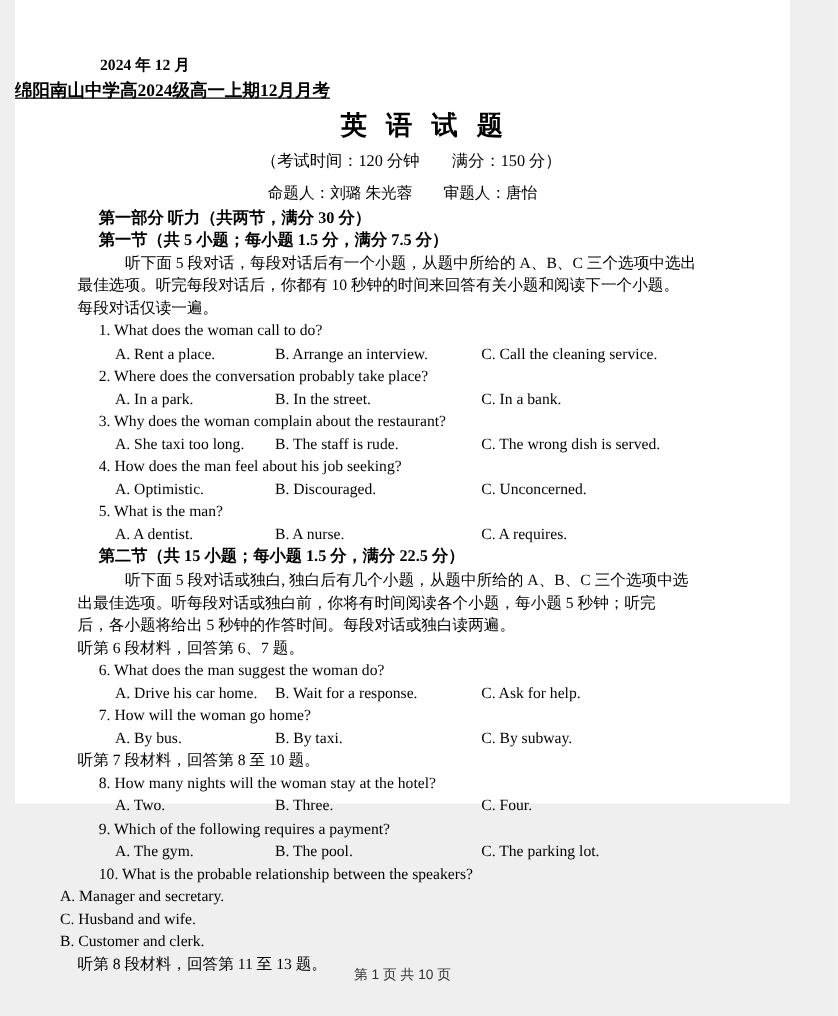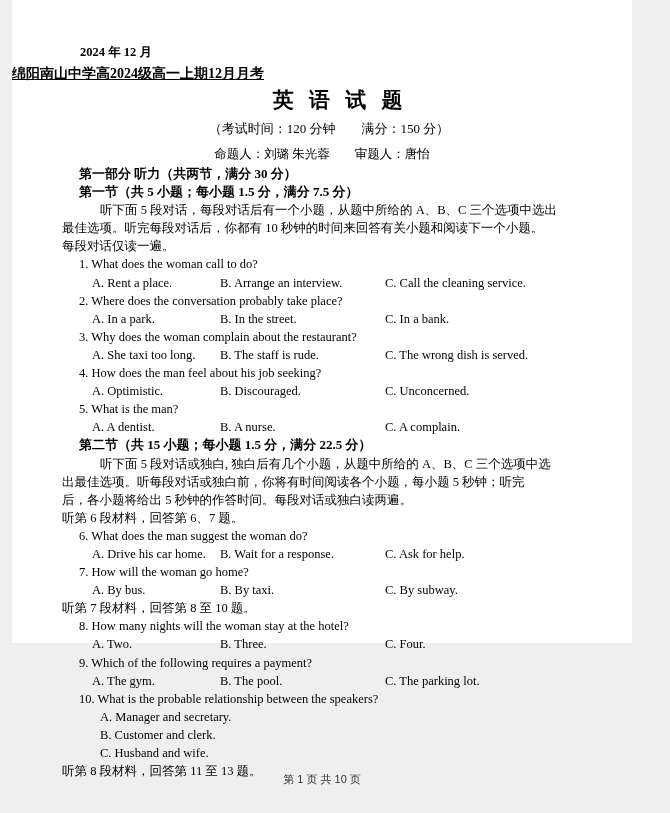--- a/index.html
+++ b/index.html
@@ -59,21 +59,21 @@
     font-size: 13px;
     margin-left: 67px;
   }
   .cn-line   { margin-left: 50px; }
   .cn-indent { margin-left: 88px; }
   .q-line    { margin-left: 67px; }
   .opt-row   { margin-left: 80px; display: flex; }
   .opt-a { width: 128px; flex: 0 0 auto; }
   .opt-b { width: 165px; flex: 0 0 auto; }
   .opt-c { flex: 1 1 auto; }
-  .opt-stacked { margin-left: 88px; }
+  .opt-stacked { margin-left: 36px; }
   .footer {
     position: absolute;
     left: 0; right: 0; top: 772px;
     text-align: center;
     font-family: "Liberation Sans", sans-serif;
     font-size: 11px;
     color: #333;
   }
 </style>
 </head>
@@ -121,21 +121,21 @@
     <div class="opt-row">
       <span class="opt-a">A. Optimistic.</span>
       <span class="opt-b">B. Discouraged.</span>
       <span class="opt-c">C. Unconcerned.</span>
     </div>
 
     <div class="line q-line">5. What is the man?</div>
     <div class="opt-row">
       <span class="opt-a">A. A dentist.</span>
       <span class="opt-b">B. A nurse.</span>
-      <span class="opt-c">C. A complain.</span>
+      <span class="opt-c">C. A requires.</span>
     </div>
 
     <div class="line h-bold">第二节（共 15 小题；每小题 1.5 分，满分 22.5 分）</div>
 
     <div class="line cn-indent">听下面 5 段对话或独白, 独白后有几个小题，从题中所给的 A、B、C 三个选项中选</div>
     <div class="line cn-line">出最佳选项。听每段对话或独白前，你将有时间阅读各个小题，每小题 5 秒钟；听完</div>
     <div class="line cn-line">后，各小题将给出 5 秒钟的作答时间。每段对话或独白读两遍。</div>
 
     <div class="line cn-line">听第 6 段材料，回答第 6、7 题。</div>
 
@@ -164,22 +164,22 @@
 
     <div class="line q-line">9. Which of the following requires a payment?</div>
     <div class="opt-row">
       <span class="opt-a">A. The gym.</span>
       <span class="opt-b">B. The pool.</span>
       <span class="opt-c">C. The parking lot.</span>
     </div>
 
     <div class="line q-line">10. What is the probable relationship between the speakers?</div>
     <div class="line opt-stacked">A. Manager and secretary.</div>
+    <div class="line opt-stacked">C. Husband and wife.</div>
     <div class="line opt-stacked">B. Customer and clerk.</div>
-    <div class="line opt-stacked">C. Husband and wife.</div>
 
     <div class="line cn-line">听第 8 段材料，回答第 11 至 13 题。</div>
 
   </div>
 
   <div class="footer">第 1 页 共 10 页</div>
 
 </div>
 
 </body></html>

